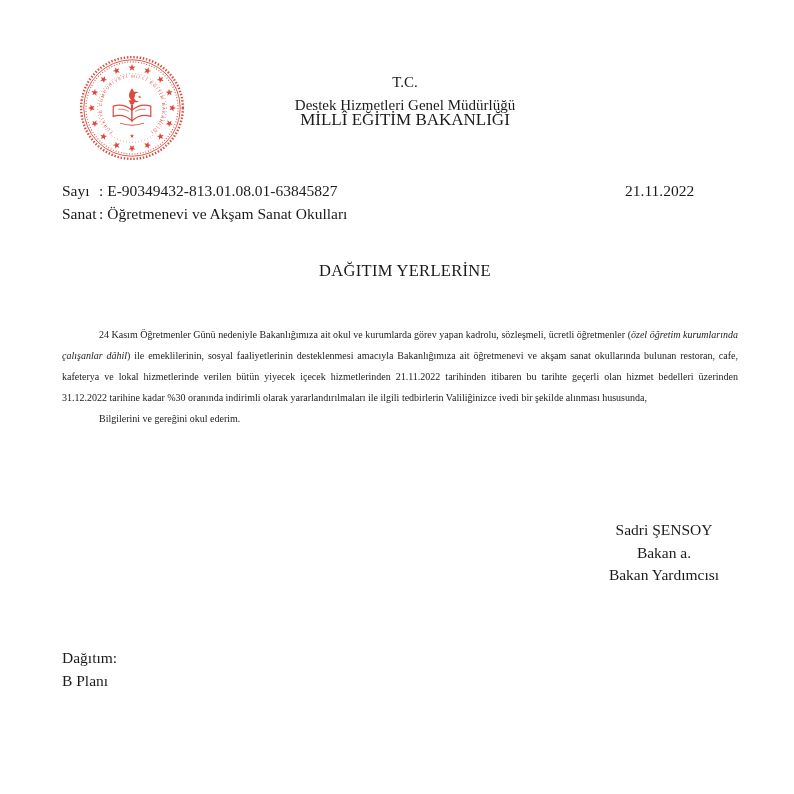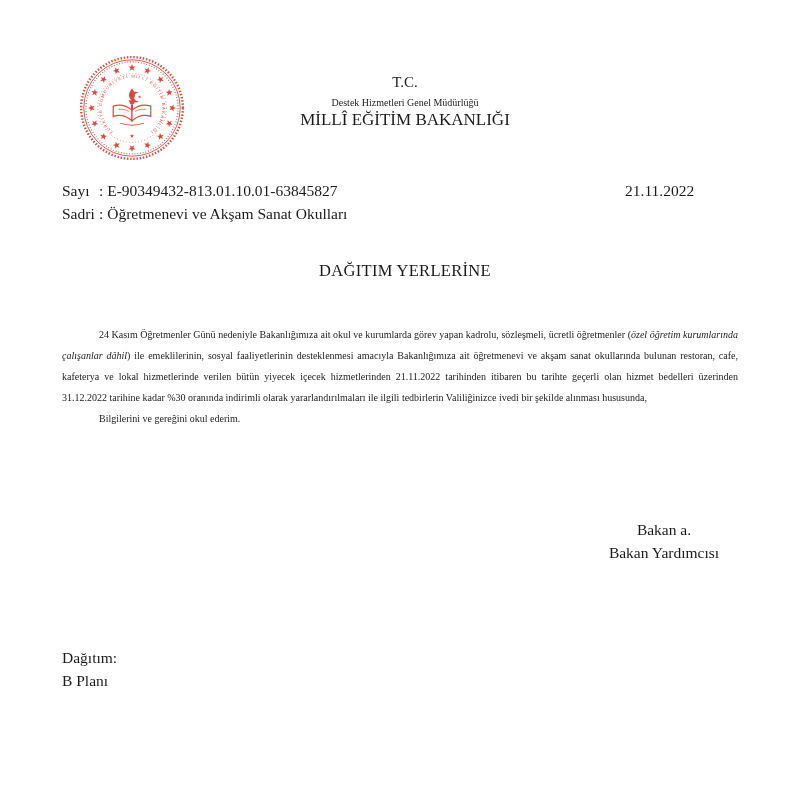--- a/index.html
+++ b/index.html
@@ -28,21 +28,21 @@
 
   
   .letterhead-line {
     left: 16px;
     width: 778px;
     text-align: center;
     white-space: nowrap;
   }
   .tc          { top: 54px;  font-size: 15px; margin-top: 20px; }
   .ministry    { top: 75px;  font-size: 17px; margin-top: 35px; }
-  .department  { top: 97px;  font-size: 10px; text-align: center; }
+  .department  { top: 97px;  font-size: 15px; text-align: center; }
 
   
   .meta-row { left: 62px; font-size: 15.5px; white-space: nowrap; }
   .meta-row-sayi { top: 182px; }
   .meta-row-konu { top: 205px; }
   .meta-label { display: inline-block; width: 37px; }
   .doc-date  { top: 182px; left: 625px; font-size: 15.5px; }
 
   
   .recipient-title {
@@ -145,32 +145,33 @@
       <path d="M45,61.5 C49.5,60.8 53.5,61.8 56.5,63.8" fill="none" stroke-width="0.8"></path>
       <path d="M75,61.5 C70.5,60.8 66.5,61.8 63.5,63.8" fill="none" stroke-width="0.8"></path>
       <path d="M47,76.5 Q60,81 73,76.5" fill="none" stroke-width="1.1"></path>
     </g>
   </svg>
 
   <div class="abs letterhead-line tc">T.C.</div>
   <div class="abs letterhead-line ministry">MİLLÎ EĞİTİM BAKANLIĞI</div>
   <div class="abs letterhead-line department">Destek Hizmetleri Genel Müdürlüğü</div>
 
-  <div class="abs meta-row meta-row-sayi"><span class="meta-label">Sayı</span><span>: E-90349432-813.01.10.01-63845827</span></div>
-  <div class="abs meta-row meta-row-konu"><span class="meta-label">Sadri</span><span>: Öğretmenevi ve Akşam Sanat Okulları</span></div>
+  <div class="abs meta-row meta-row-sayi"><span class="meta-label">Sayı</span><span>: E-90349432-813.01.08.01-63845827</span></div>
+  <div class="abs meta-row meta-row-konu"><span class="meta-label">Sanat</span><span>: Öğretmenevi ve Akşam Sanat Okulları</span></div>
   <div class="abs doc-date">21.11.2022</div>
 
   <div class="abs recipient-title">DAĞITIM YERLERİNE</div>
 
   <div class="abs body-block">
     <p><span>24 Kasım Öğretmenler Günü nedeniyle Bakanlığımıza ait okul ve kurumlarda görev yapan kadrolu, sözleşmeli, ücretli öğretmenler (</span><span class="italic">özel öğretim kurumlarında çalışanlar dâhil</span><span>) ile emeklilerinin, sosyal faaliyetlerinin desteklenmesi amacıyla Bakanlığımıza ait öğretmenevi ve akşam sanat okullarında bulunan restoran, cafe, kafeterya ve lokal hizmetlerinde verilen bütün yiyecek içecek hizmetlerinden 21.11.2022 tarihinden itibaren bu tarihte geçerli olan hizmet bedelleri üzerinden 31.12.2022 tarihine kadar %30 oranında indirimli olarak yararlandırılmaları ile ilgili tedbirlerin Valiliğinizce ivedi bir şekilde alınması hususunda,</span></p>
     <p>Bilgilerini ve gereğini okul ederim.</p>
   </div>
 
   <div class="abs signature-block">
+    <div>Sadri ŞENSOY</div>
     <div>Bakan a.</div>
     <div>Bakan Yardımcısı</div>
   </div>
 
   <div class="abs distribution-block">
     <div>Dağıtım:</div>
     <div>B Planı</div>
   </div>
 
 </div>

